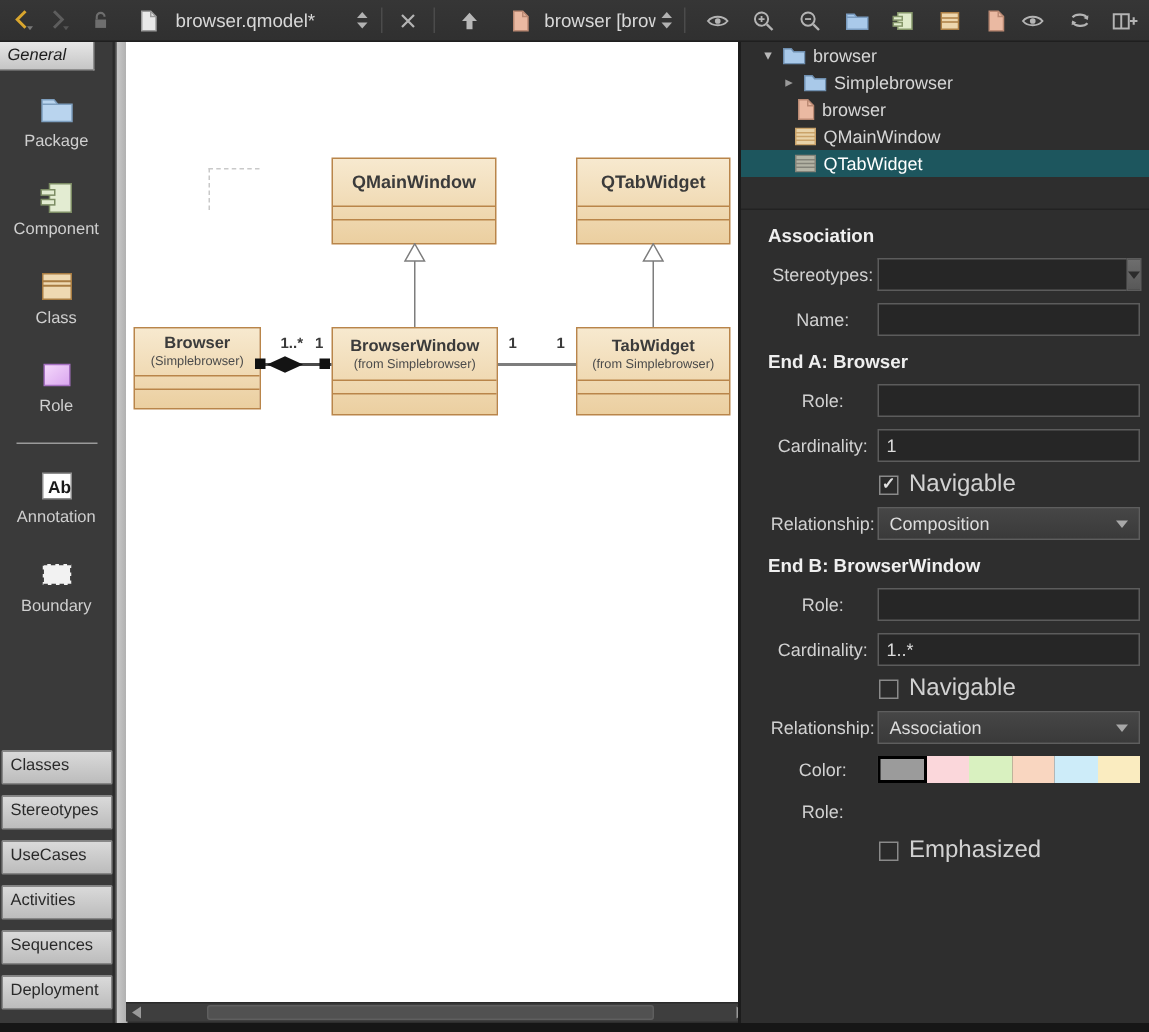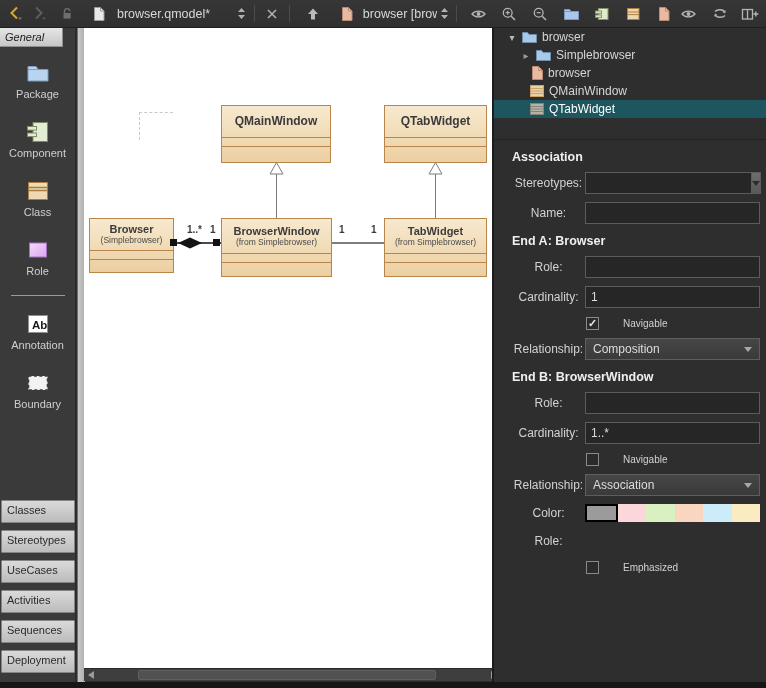--- a/index.html
+++ b/index.html
@@ -124,21 +124,21 @@
   }
   .combo .cval{flex:1;}
   .arrow-down{width:0;height:0;border-style:solid;border-width:5px 4px 0 4px;border-color:#a8a8a8 transparent transparent transparent;}
   .arrow-down.dark{border-top-color:#2c2c2c;}
   .cbrow{display:flex;align-items:center;height:14px;margin:2px 8px 8px 92px;}
   .cb{
     width:13px;height:13px;box-sizing:border-box;border:1px solid #8a8a8a;background:#2b2b2b;
     display:flex;align-items:center;justify-content:center;
     color:#e2e2e2;font-size:11px;font-weight:bold;line-height:1;flex:0 0 auto;
   }
-  .cblabel{font-size:10px;color:#d2d2d2;margin-left:24px;}
+  .cblabel{font-size:16px;color:#d2d2d2;margin-left:7px;}
   .swatches{display:flex;width:175px;height:18px;flex:0 0 auto;}
   .swatch{flex:1;height:18px;box-sizing:border-box;cursor:default;}
   .swatch.selected{border:2px solid #000;}
   .bottom-strip{position:absolute;left:0;bottom:0;width:766px;height:6px;background:#161616;}
 </style>
 </head>
 <body>
 
 <div class="toolbar">
   <div class="tbtn" style="margin-left:3px">

